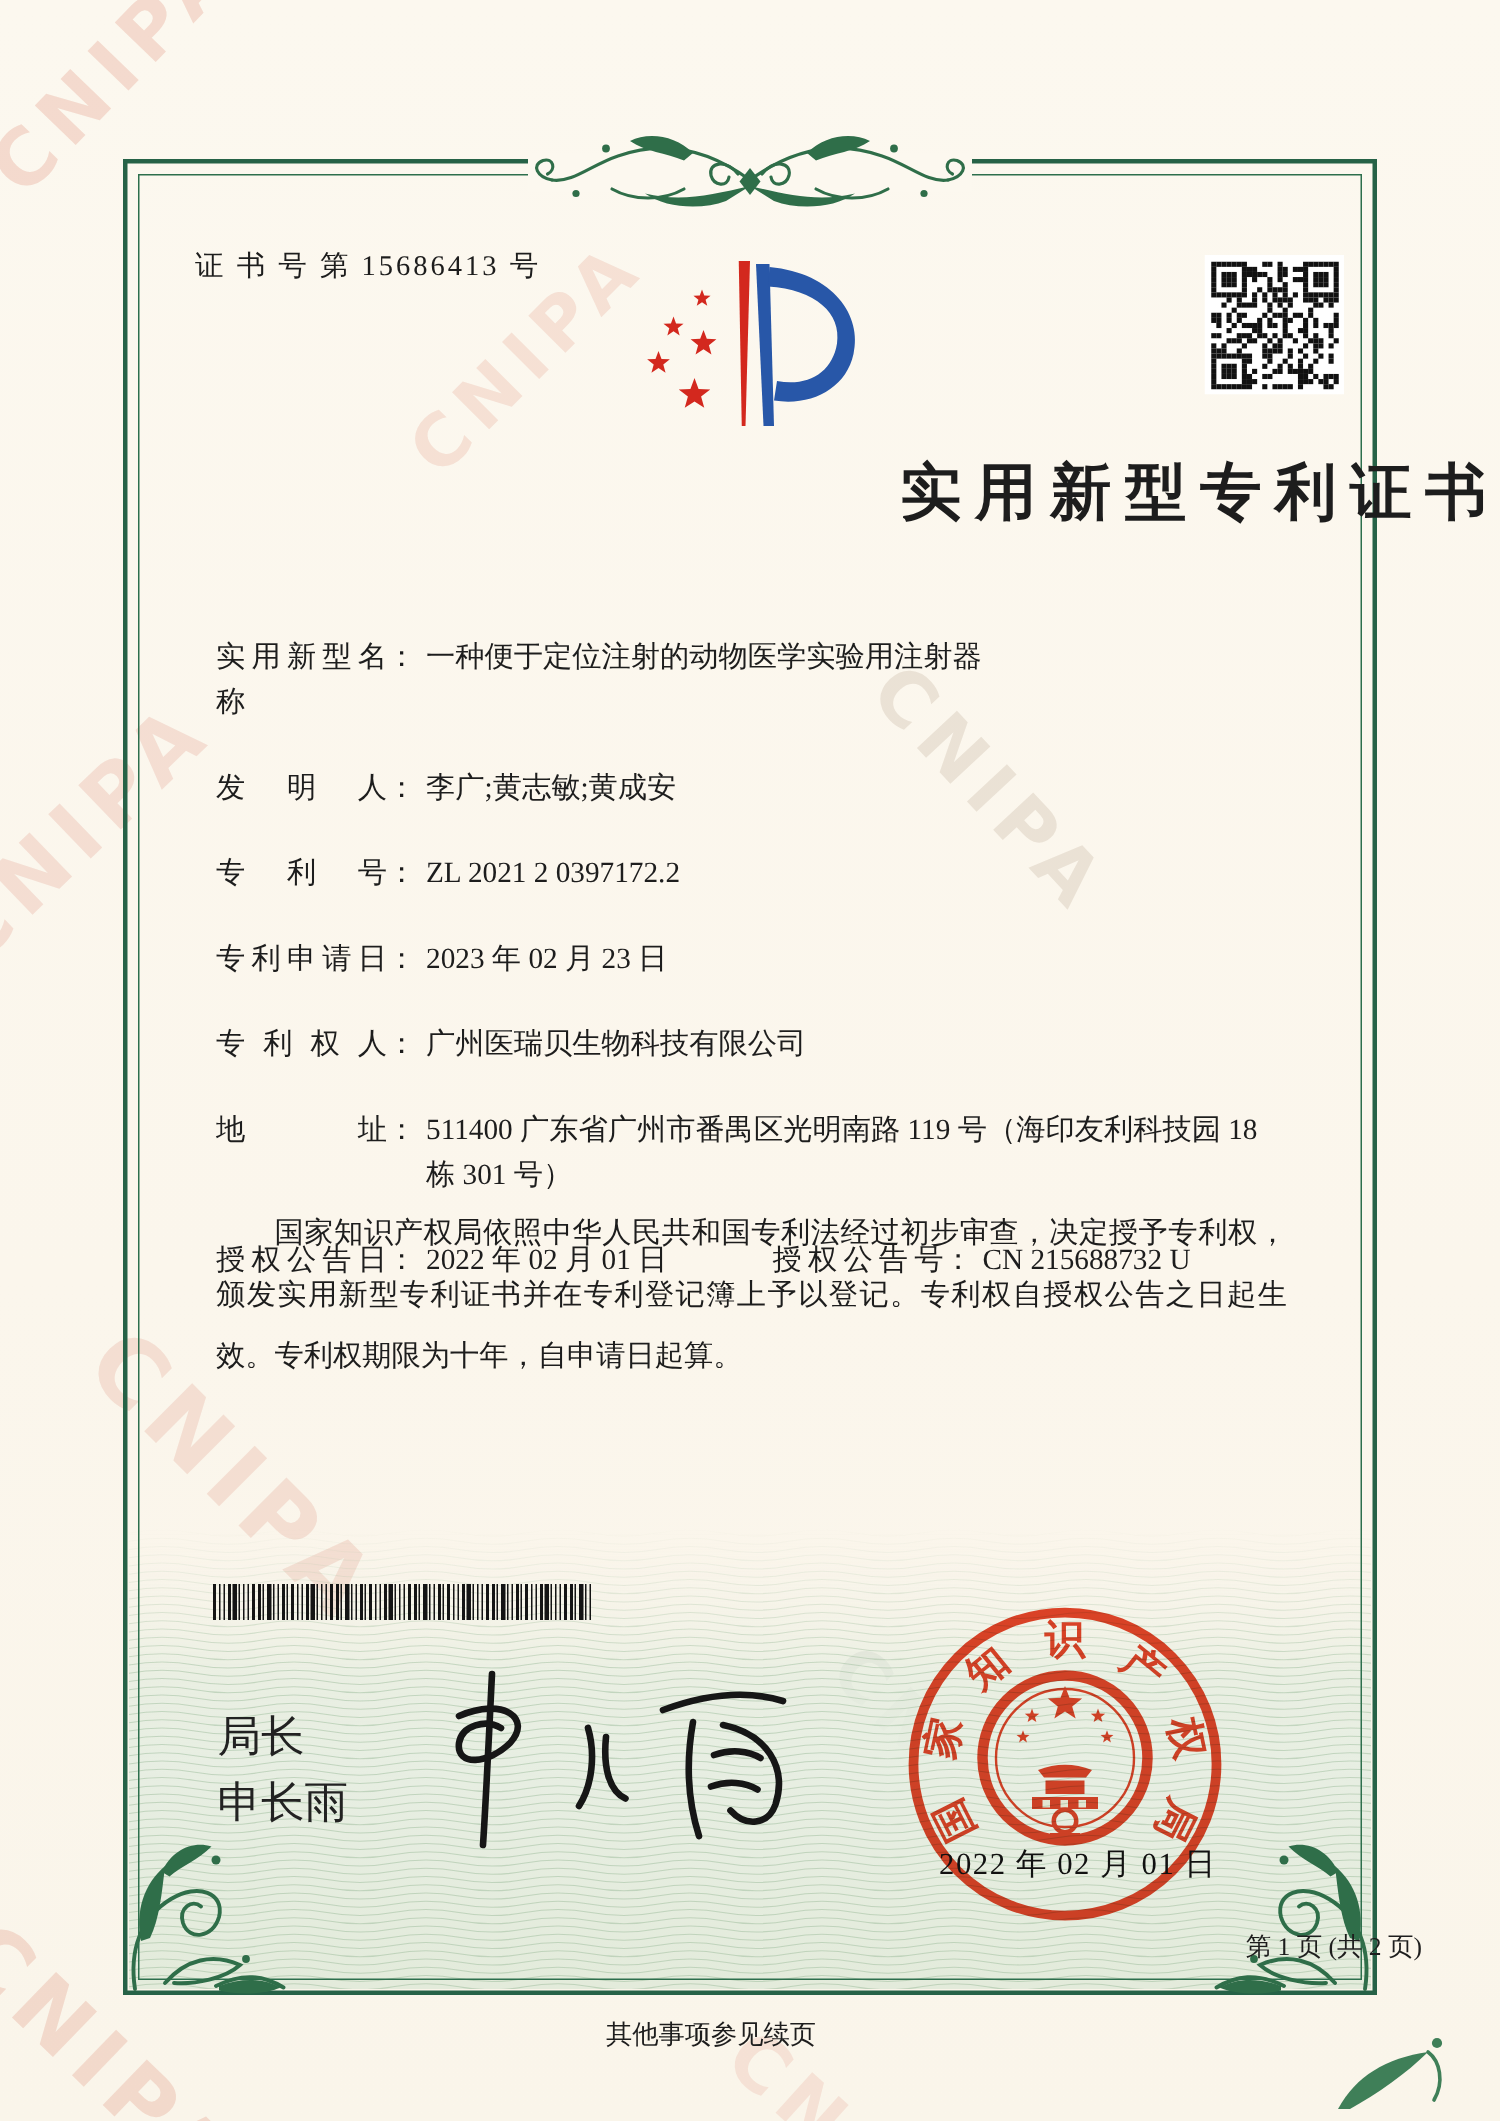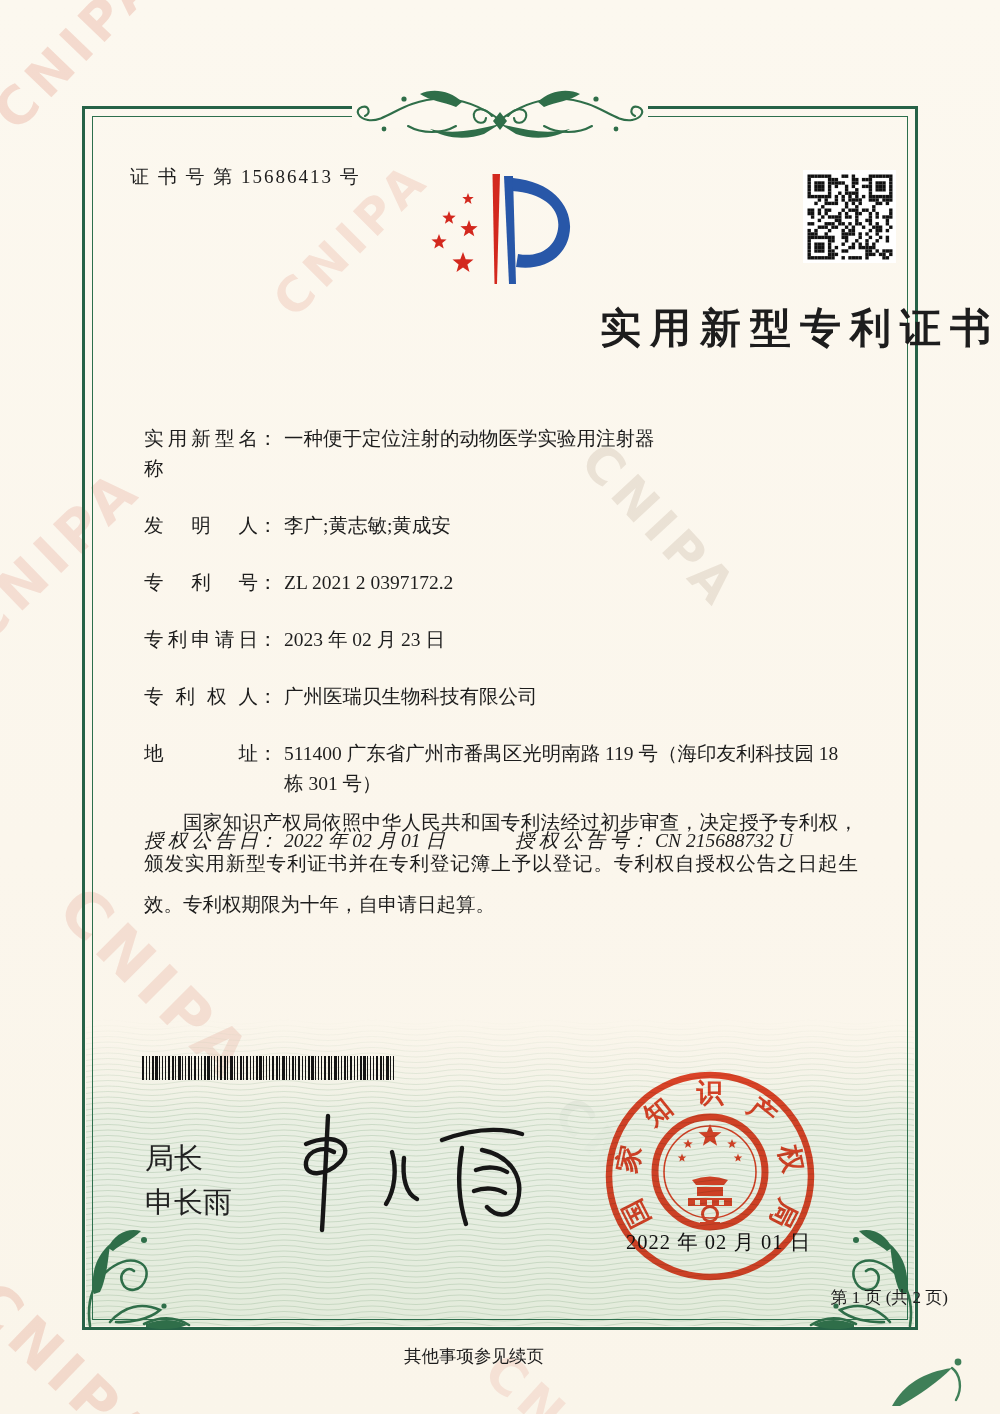--- a/index.html
+++ b/index.html
@@ -27,21 +27,21 @@
     -webkit-mask-image:linear-gradient(180deg,transparent 0,#000 95px);
     mask-image:linear-gradient(180deg,transparent 0,#000 95px);
   }
   .cert-no{left:130px;top:164px;font-size:19px;letter-spacing:2px;}
   .title{left:0;top:301px;width:1000px;text-align:right;font-size:41px;font-weight:bold;letter-spacing:9px;}
   .fields{left:144px;top:424px;width:716px;font-size:19.5px;line-height:30px;}
   .frow{display:flex;margin-bottom:27px;}
   .flabel{display:inline-block;width:114px;text-align:justify;text-align-last:justify;flex:none;}
   .fcolon{flex:none;width:16px;}
   .fvalue{flex:none;max-width:566px;margin-left:10px;}
-  .grantrow{display:flex;margin-bottom:0;margin-top:9px;font-style:italic;}
+  .grantrow{display:flex;margin-bottom:0;margin-top:9px;}
   .grant-left{display:flex;width:371px;flex:none;}
   .grant-right{display:flex;flex:none;}
   .body-text{left:144px;top:802px;width:714px;font-size:19.5px;line-height:41px;text-align:justify;}
   .body-text p{margin:0 0 2px 0;text-indent:2em;}
   .signer{left:145px;top:1136px;font-size:29px;line-height:44px;font-family:"Liberation Sans","DejaVu Sans",sans-serif;color:#222;}
   .page-num{left:0;top:1286px;width:948px;text-align:right;font-size:17px;}
   .cont-note{left:0;top:1344px;width:948px;text-align:center;font-size:17.5px;}
   .seal-date{left:626px;top:1228px;font-size:20.5px;letter-spacing:1px;color:#111;z-index:9;}
   .seal-wrap{left:592px;top:1058px;z-index:8;mix-blend-mode:multiply;opacity:.95;}
   svg{display:block;}

